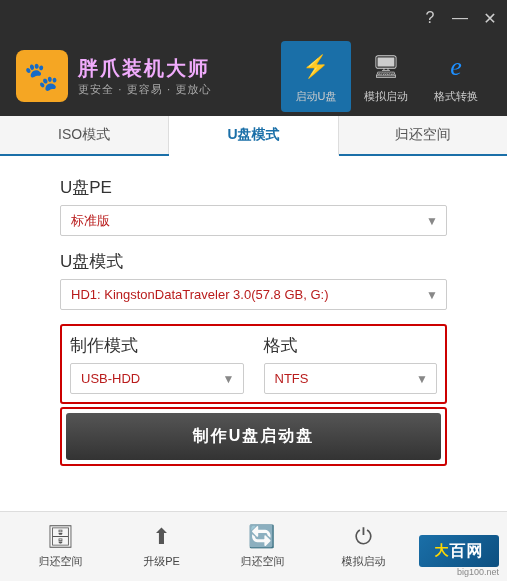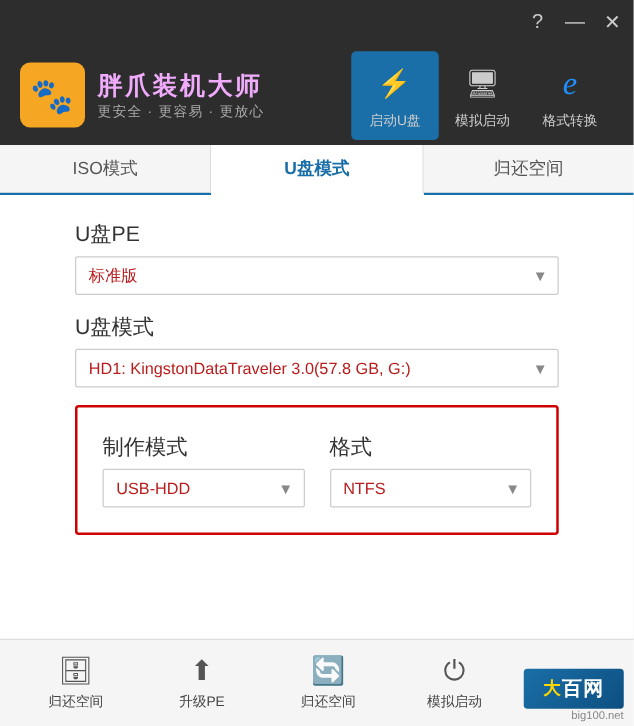--- a/index.html
+++ b/index.html
@@ -182,21 +182,21 @@
       gap: 20px;
     }
     .form-row .form-group {
       flex: 1;
     }
 
     
     .red-border-row {
       border: 2px solid #cc0000;
       border-radius: 3px;
-      padding: 20px;
+      padding: 8px;
       margin-bottom: 3px;
     }
     .red-border-btn {
       border: 2px solid #cc0000;
       border-radius: 3px;
       padding: 4px;
     }
 
     
     .create-btn {
@@ -362,20 +362,23 @@
           <div class="select-wrapper">
             <select>
               <option>NTFS</option>
             </select>
             <span class="select-arrow">▼</span>
           </div>
         </div>
       </div>
     </div>
 
+    <div class="red-border-btn">
+      <button class="create-btn">制作U盘启动盘</button>
+    </div>
   </div>
 
   <div class="bottom-toolbar">
     <div class="toolbar-item">
       <span class="toolbar-icon">🗄</span>
       <span>归还空间</span>
     </div>
     <div class="toolbar-item">
       <span class="toolbar-icon">⬆</span>
       <span>升级PE</span>

